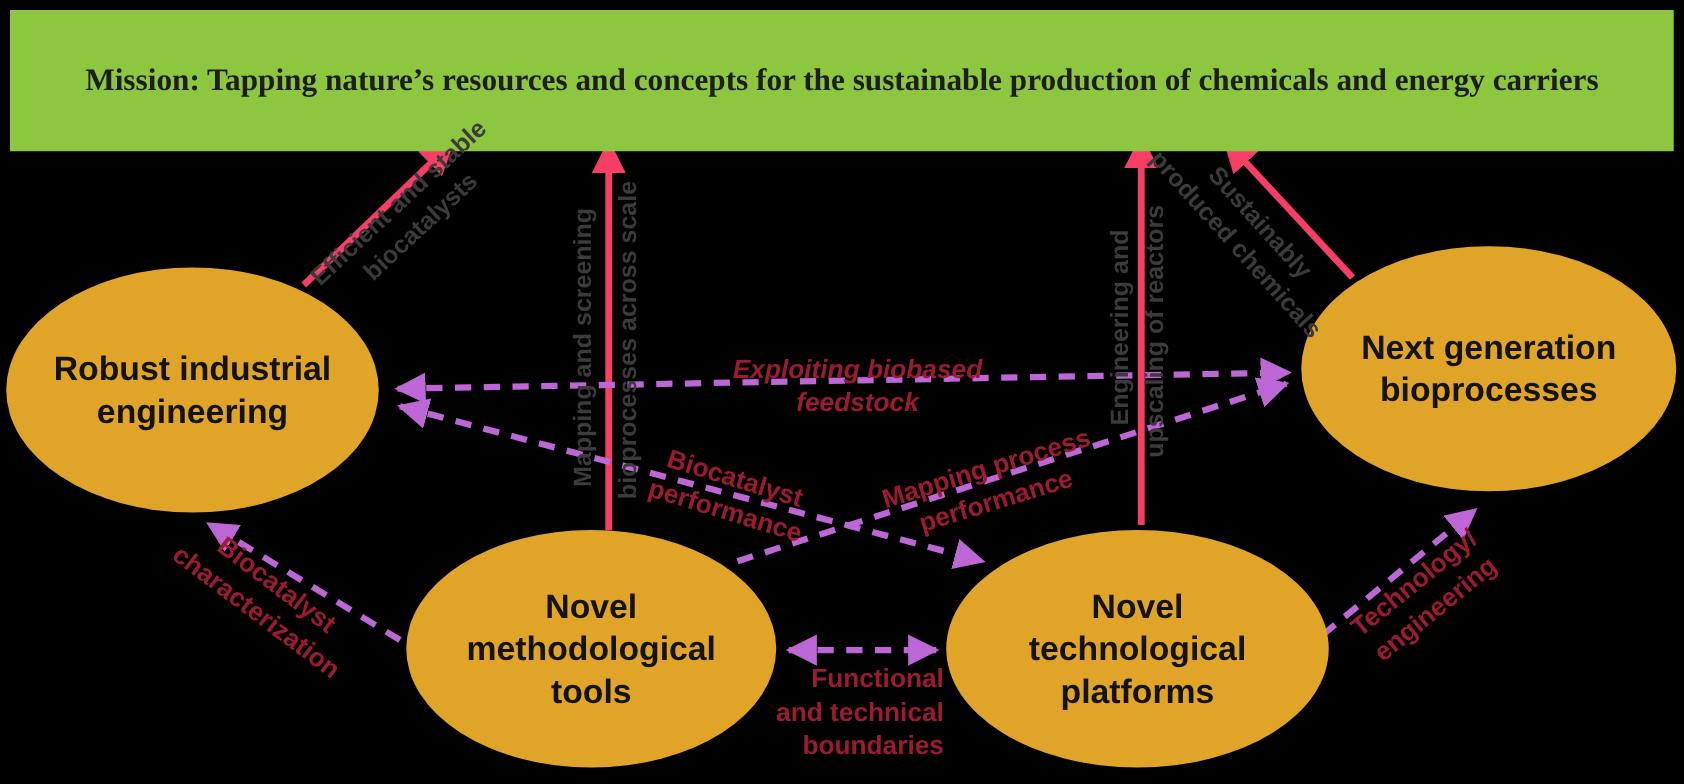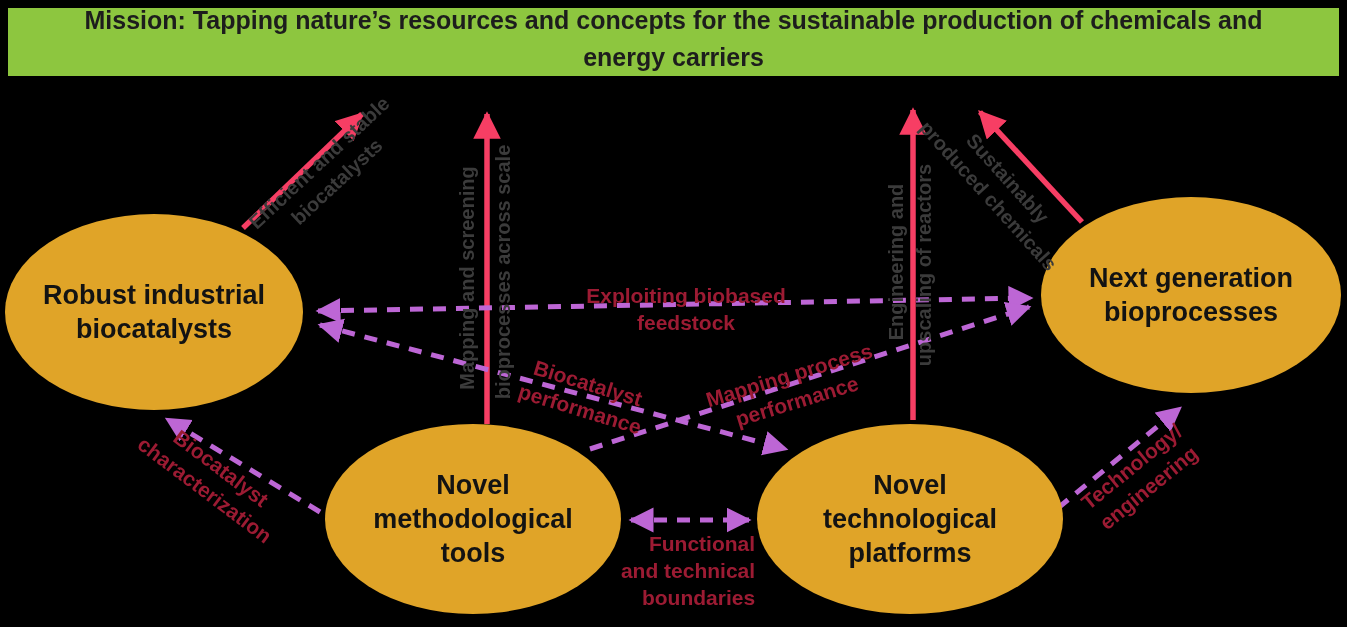--- a/index.html
+++ b/index.html
@@ -4,23 +4,23 @@
 <style>
   html,body{margin:0;padding:0;background:#000;}
   body{
     position:relative;
     width:1347px;height:627px;
     overflow:hidden;
     font-family:"Liberation Sans","DejaVu Sans",sans-serif;
     font-weight:bold;
   }
   .banner{
-    position:absolute;left:8px;top:8px;width:1331px;height:68px;
+    position:absolute;left:8px;top:8px;width:1331px;height:113px;
     background:#8dc63f;
-    display:flex;align-items:flex-end;justify-content:center;
+    display:flex;align-items:center;justify-content:center;font-family:Liberation Serif, serif;
   }
   .banner-text{
     color:#1d1d1d;font-size:25px;line-height:37px;text-align:center;
     max-width:1250px;
   }
   svg.connectors{position:absolute;left:0;top:0;width:1347px;height:627px;}
   .node{
     position:absolute;background:#e0a428;border-radius:50%;
     display:flex;align-items:center;justify-content:center;text-align:center;
     color:#131313;font-size:27px;line-height:34px;white-space:pre-line;
@@ -42,21 +42,21 @@
   .rot-17{transform:translate(-50%,-50%) rotate(17deg);}
   .rot-m17{transform:translate(-50%,-50%) rotate(-17deg);}
   .rot-37{transform:translate(-50%,-50%) rotate(37deg);}
   .rot-m39{transform:translate(-50%,-50%) rotate(-39deg);}
   .p-efficient{left:328px;top:172px;}
   .p-sustainably{left:998px;top:187px;}
   .p-mapscreen-l{left:467px;top:278px;}
   .p-mapscreen-r{left:503px;top:272px;}
   .p-eng-l{left:896px;top:262px;}
   .p-eng-r{left:924px;top:265px;}
-  .p-exploiting{left:686px;top:309px;}
+  .p-exploiting{left:686px;top:309px;font-style:italic;}
   .p-biocat-perf{left:584px;top:396px;}
   .p-mapping-proc{left:793px;top:388px;}
   .p-biocat-char{left:213px;top:479px;}
   .p-tech-eng{left:1140px;top:477px;}
   .p-functional{left:688px;top:570px;text-align:right;}
 </style>
 </head>
 <body>
 
 <svg class="connectors" viewBox="0 0 1347 627" xmlns="http://www.w3.org/2000/svg">
@@ -81,21 +81,21 @@
   <line x1="1058" y1="508" x2="1180" y2="408" stroke="#bd66d5" stroke-width="5" stroke-dasharray="13 10" marker-end="url(#mpurple)"></line>
   <line x1="631" y1="520" x2="749" y2="520" stroke="#bd66d5" stroke-width="5" stroke-dasharray="13 10" marker-start="url(#mpurple)" marker-end="url(#mpurple)"></line>
 </svg>
 
 <div class="banner">
   <div class="banner-text">Mission: Tapping nature’s resources and concepts for the sustainable production of chemicals and energy carriers</div>
 </div>
 
 <div class="node node-robust">
   <span>Robust industrial
-biocatalysts</span>
+engineering</span>
 </div>
 <div class="node node-methodological">
   <span>Novel
 methodological
 tools</span>
 </div>
 <div class="node node-platforms">
   <span>Novel
 technological
 platforms</span>

